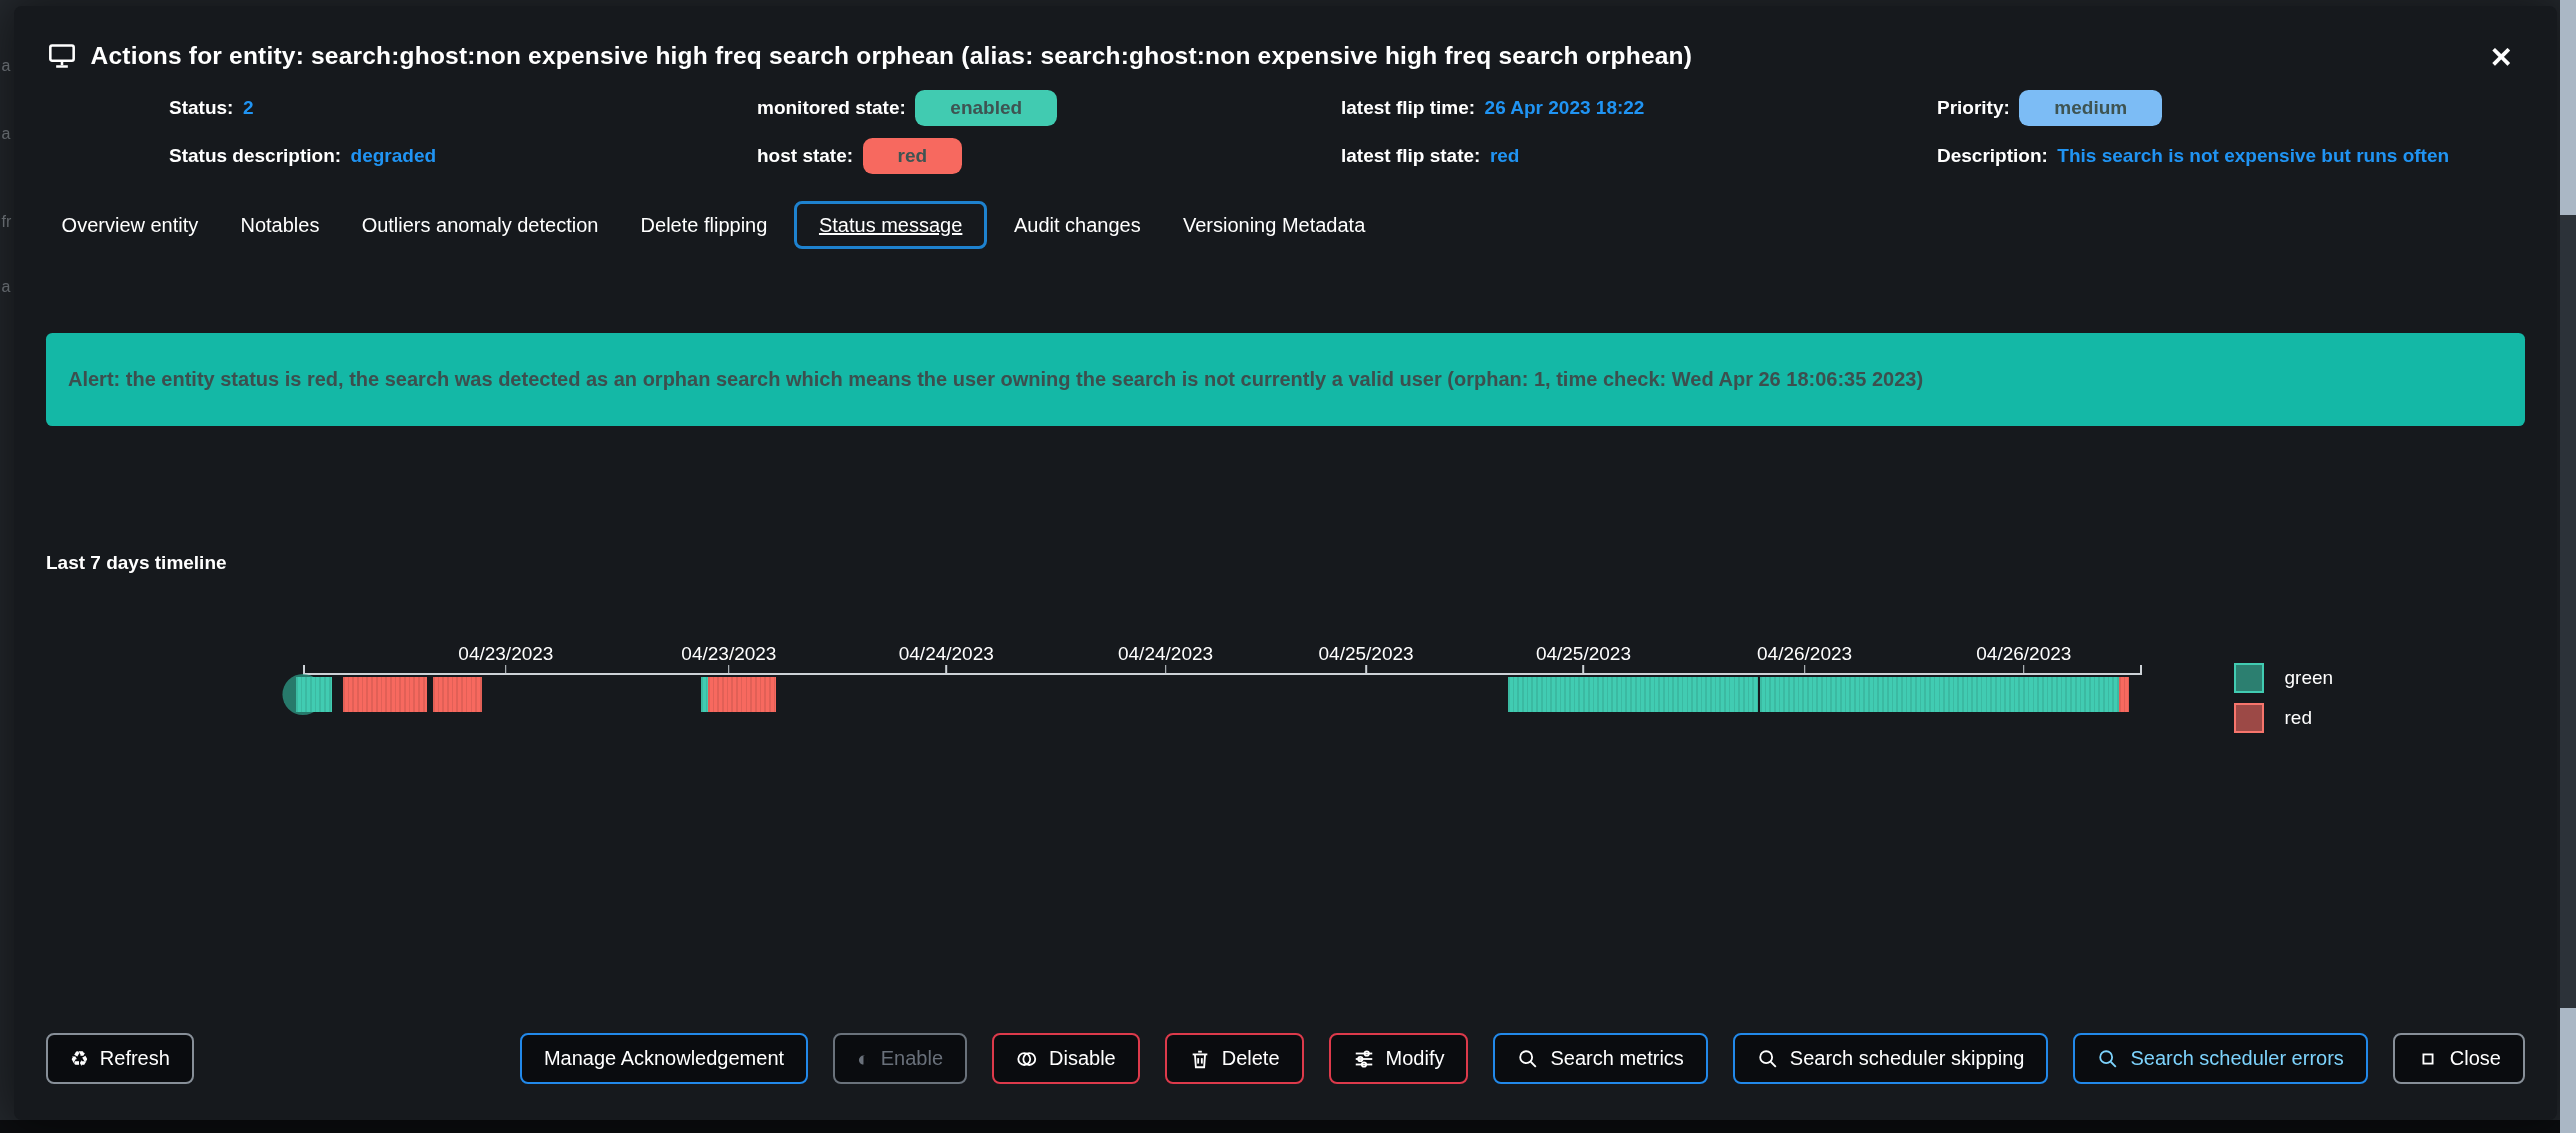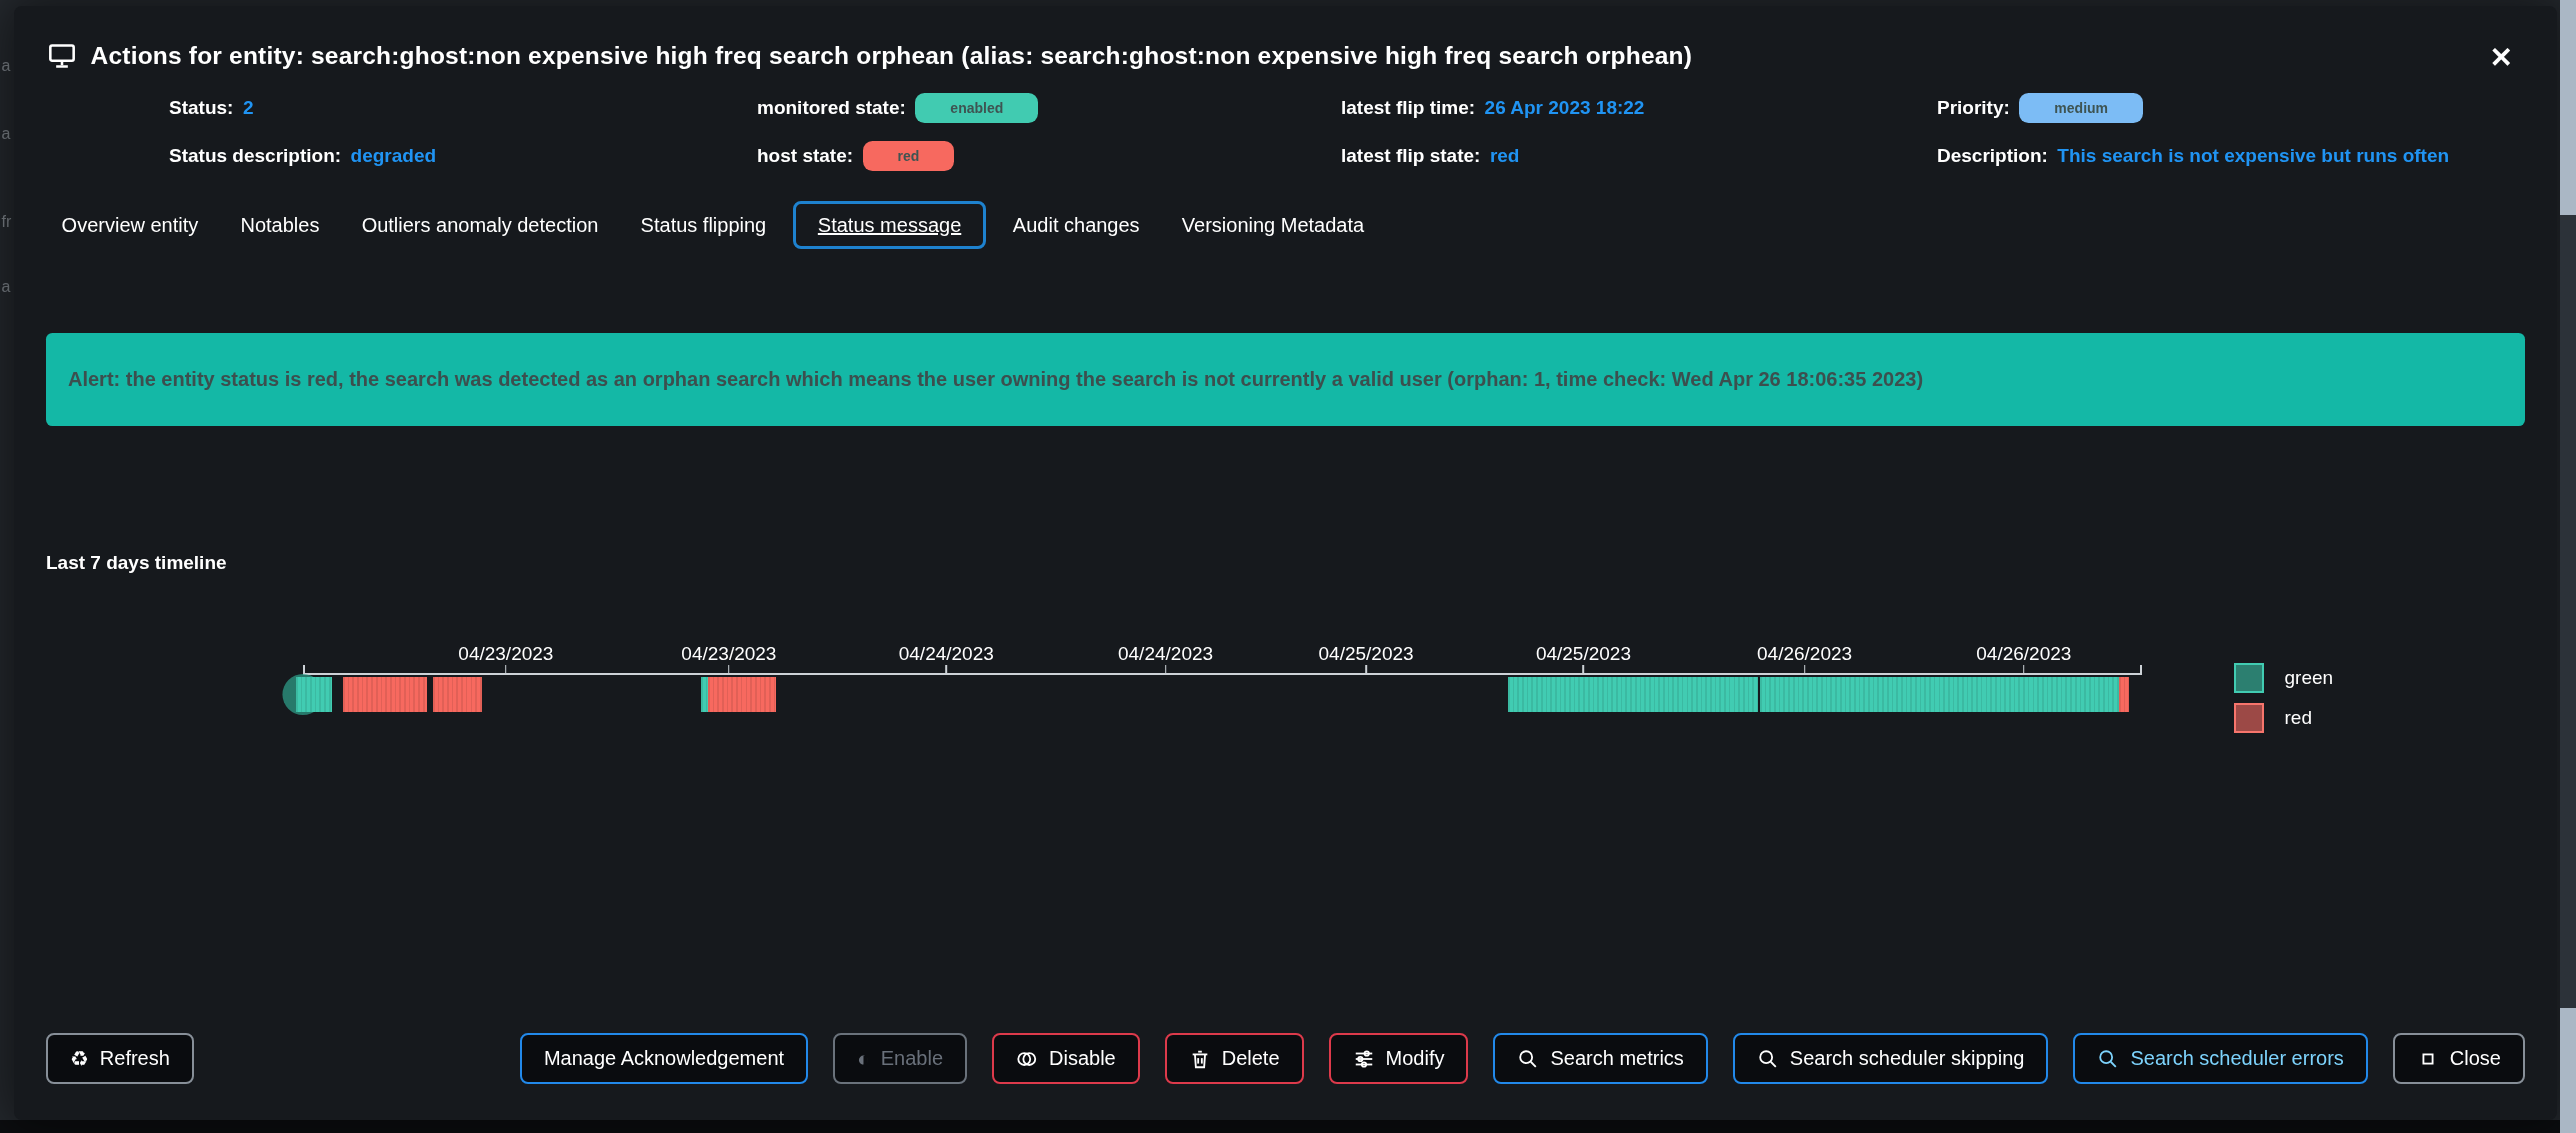--- a/index.html
+++ b/index.html
@@ -35,21 +35,21 @@
   }
   
   .info {
     display:grid; grid-template-columns:588px 584px 596px auto;
     padding-left:155px; margin-top:20.5px; row-gap:20.5px;
   }
   .field { display:flex; align-items:center; height:27px; white-space:nowrap; }
   .field .lbl { font-size:19px; font-weight:700; color:#fff; margin-right:9.5px; }
   .field .val { font-size:19px; font-weight:700; color:#2094f3; }
   .field .val.badge {
-    color:#3e5452; padding:7px 35px; border-radius:9.5px; font-size:14px;
+    color:#3e5452; padding:7px 35px; border-radius:9.5px; font-size:19px;
   }
   
   .tabs { display:flex; align-items:center; gap:11px; padding:0 32px; margin-top:32px; }
   .tab {
     font-size:20px; color:#fff; padding:9.5px 12.6px; border:3.2px solid transparent;
     border-radius:8px; cursor:pointer; white-space:nowrap;
   }
   .tab.active { border-color:#1e82cf; padding:9.5px 22px;text-decoration:underline; }
   
   .alert {
@@ -158,21 +158,21 @@
         <span class="lbl">Description:</span>
         <span class="val">This search is not expensive but runs often</span>
       </div>
     </div>
 
   <div class="tabs">
 
   <div class="tab">Overview entity</div>
       <div class="tab">Notables</div>
       <div class="tab">Outliers anomaly detection</div>
-      <div class="tab">Status flipping</div>
+      <div class="tab">Delete flipping</div>
       <div class="tab active">Status message</div>
       <div class="tab">Audit changes</div>
       <div class="tab">Versioning Metadata</div>
     </div>
 
   <div class="alert">Alert: the entity status is red, the search was detected as an orphan search which means the user owning the search is not currently a valid user (orphan: 1, time check: Wed Apr 26 18:06:35 2023)</div>
 
   <div class="tl-heading">Last 7 days timeline</div>
 
   <div class="tl-wrap">

